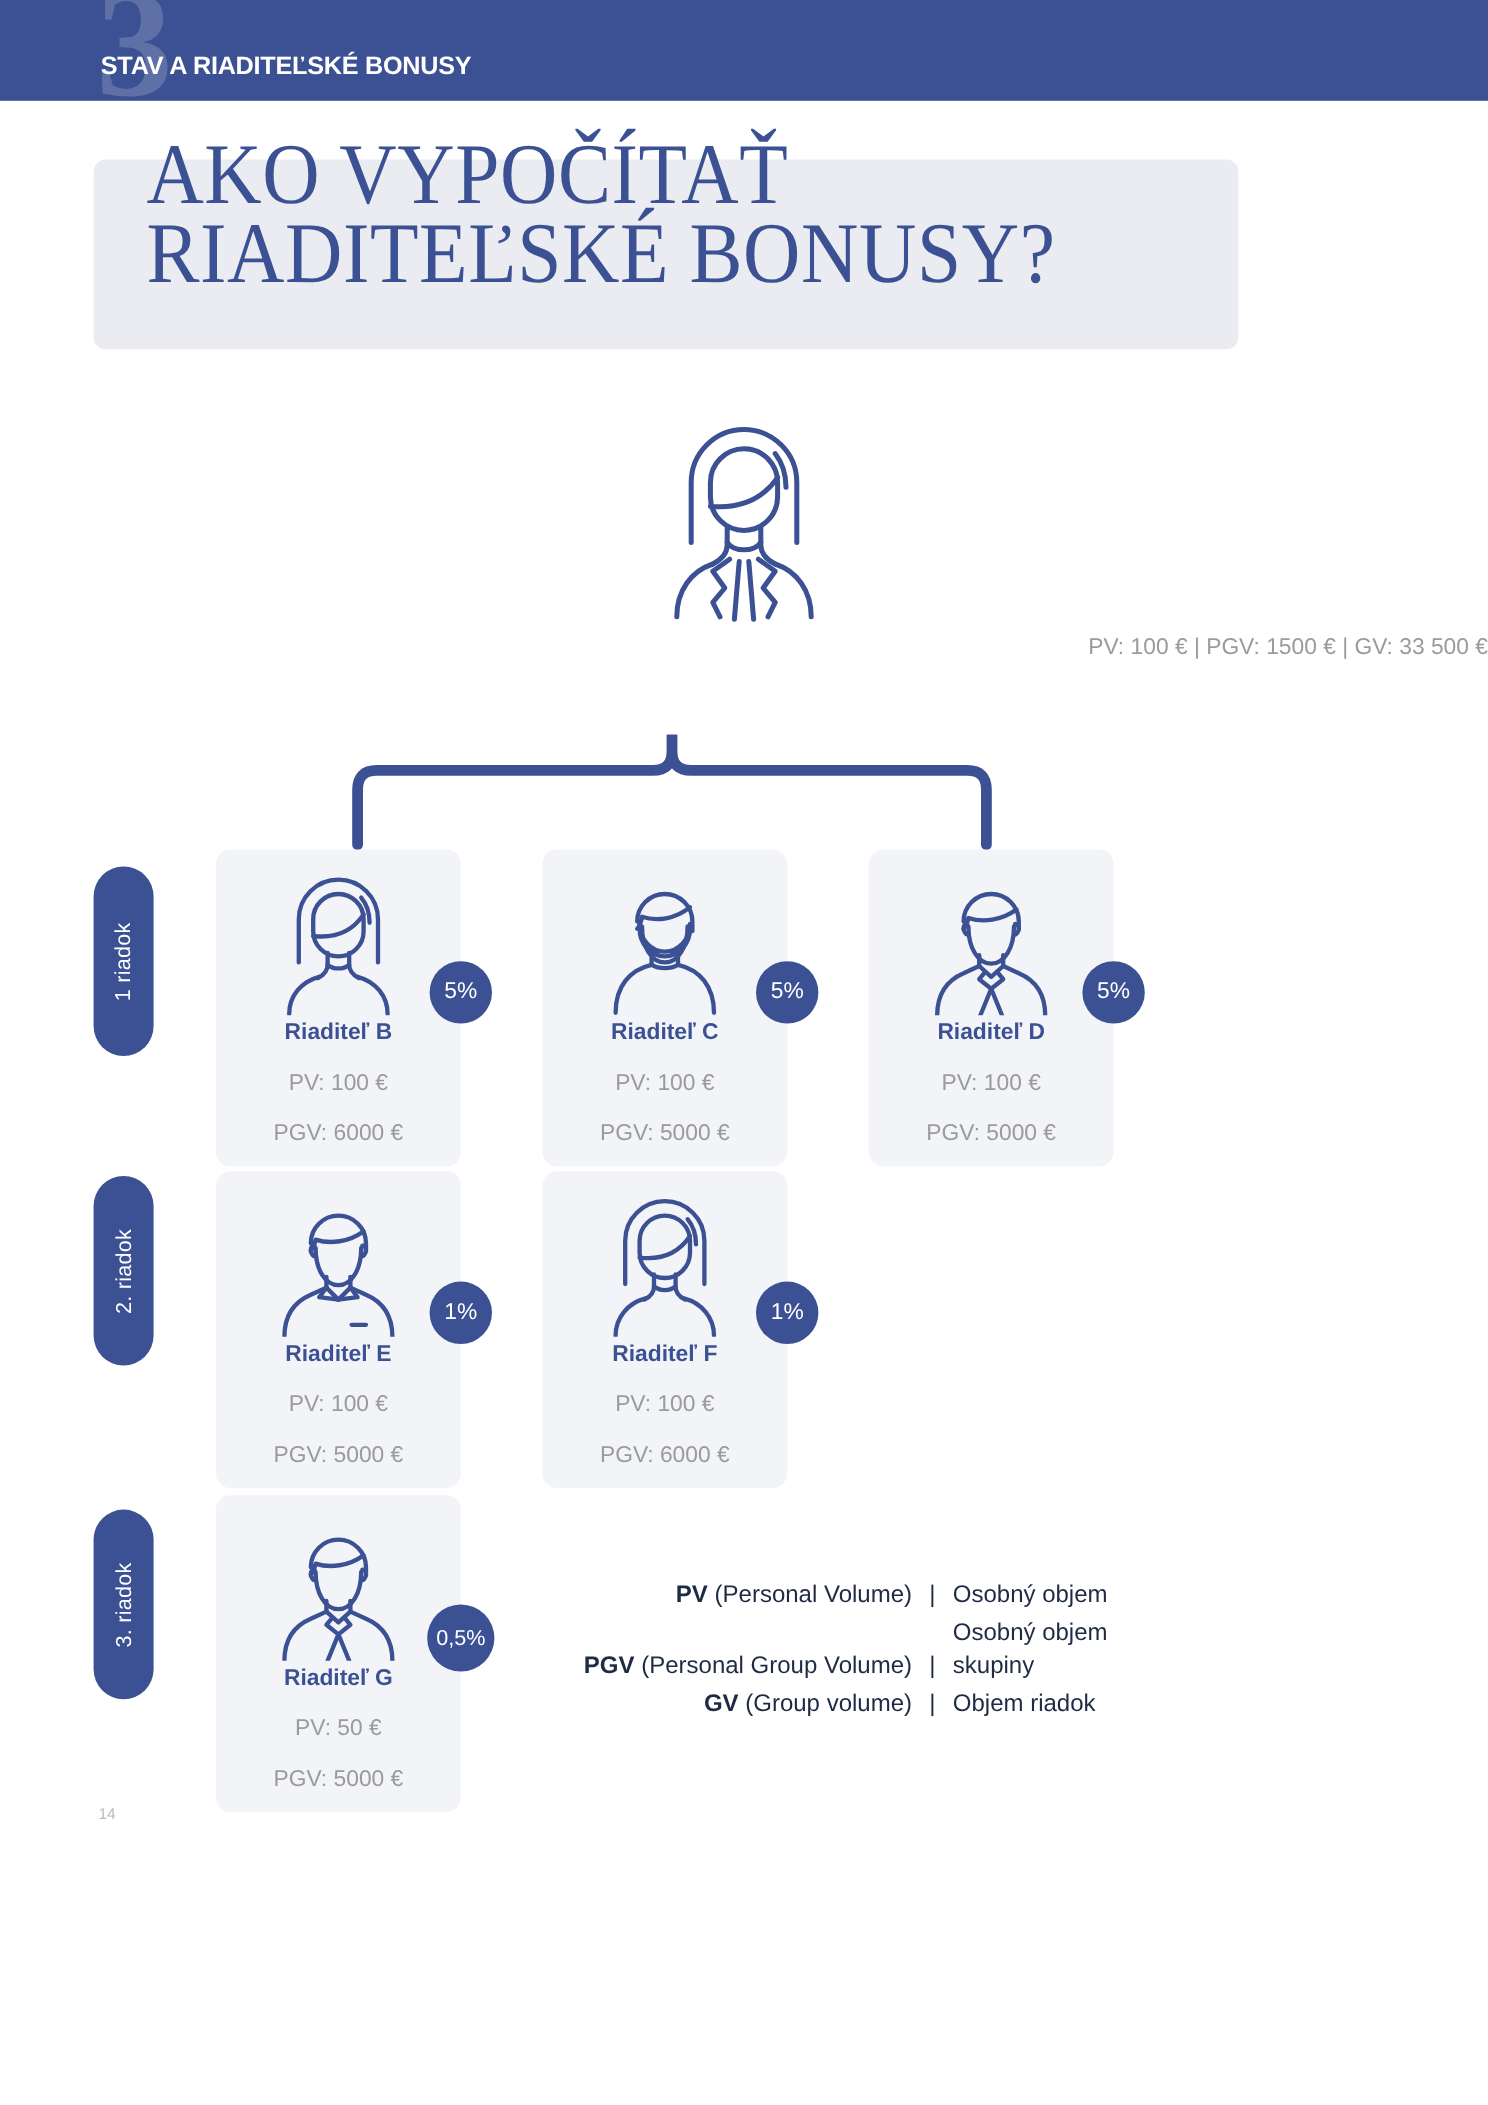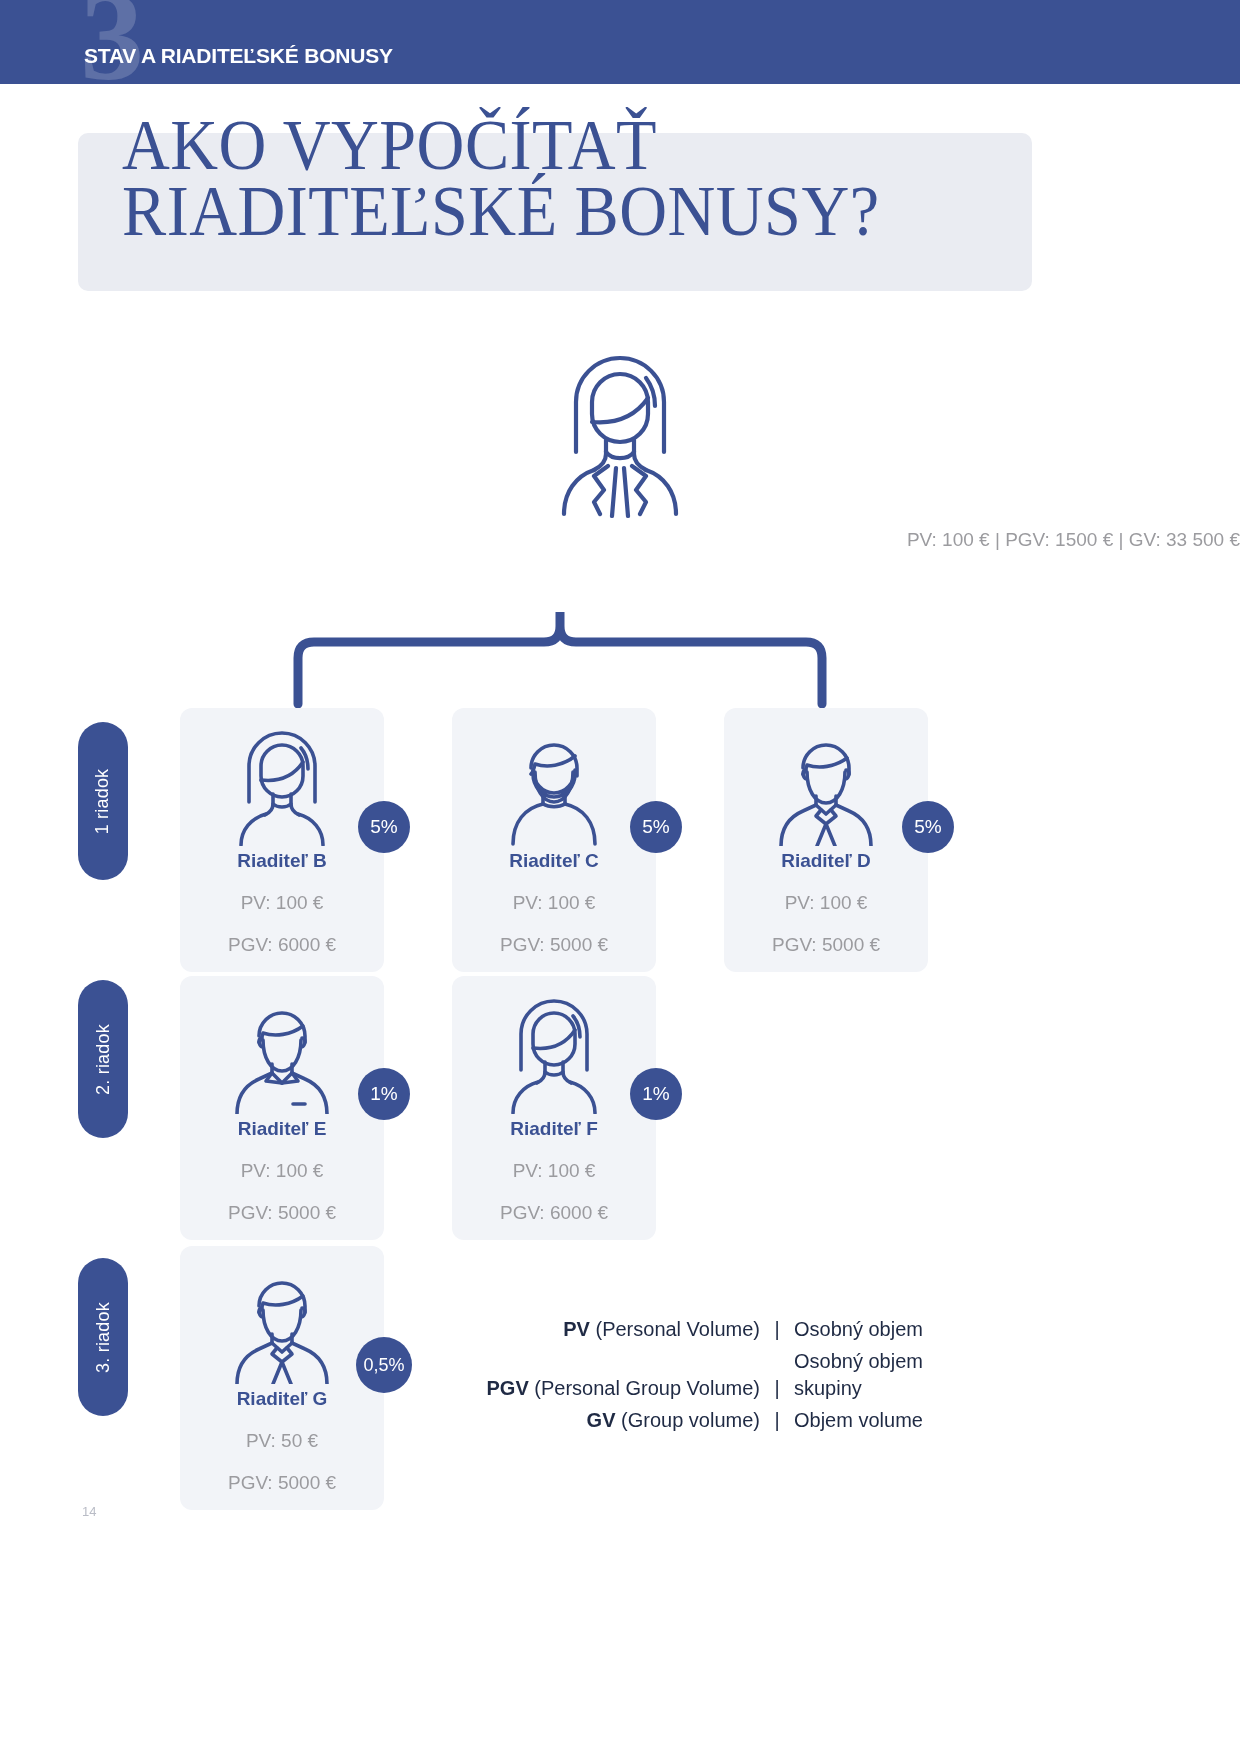--- a/index.html
+++ b/index.html
@@ -432,19 +432,19 @@
       </div>
       <div class="legend-sep">|</div>
       <div class="legend-right">Osobný objem skupiny</div>
     </div>
     <div class="legend-row">
       <div class="legend-left">
         <span class="legend-abbr">GV</span>
         <span class="legend-full">(Group volume)</span>
       </div>
       <div class="legend-sep">|</div>
-      <div class="legend-right">Objem volume</div>
+      <div class="legend-right">Objem riadok</div>
     </div>
   </div>
 
   <div class="page-number">14</div>
 
 </div>
 
 </body></html>

